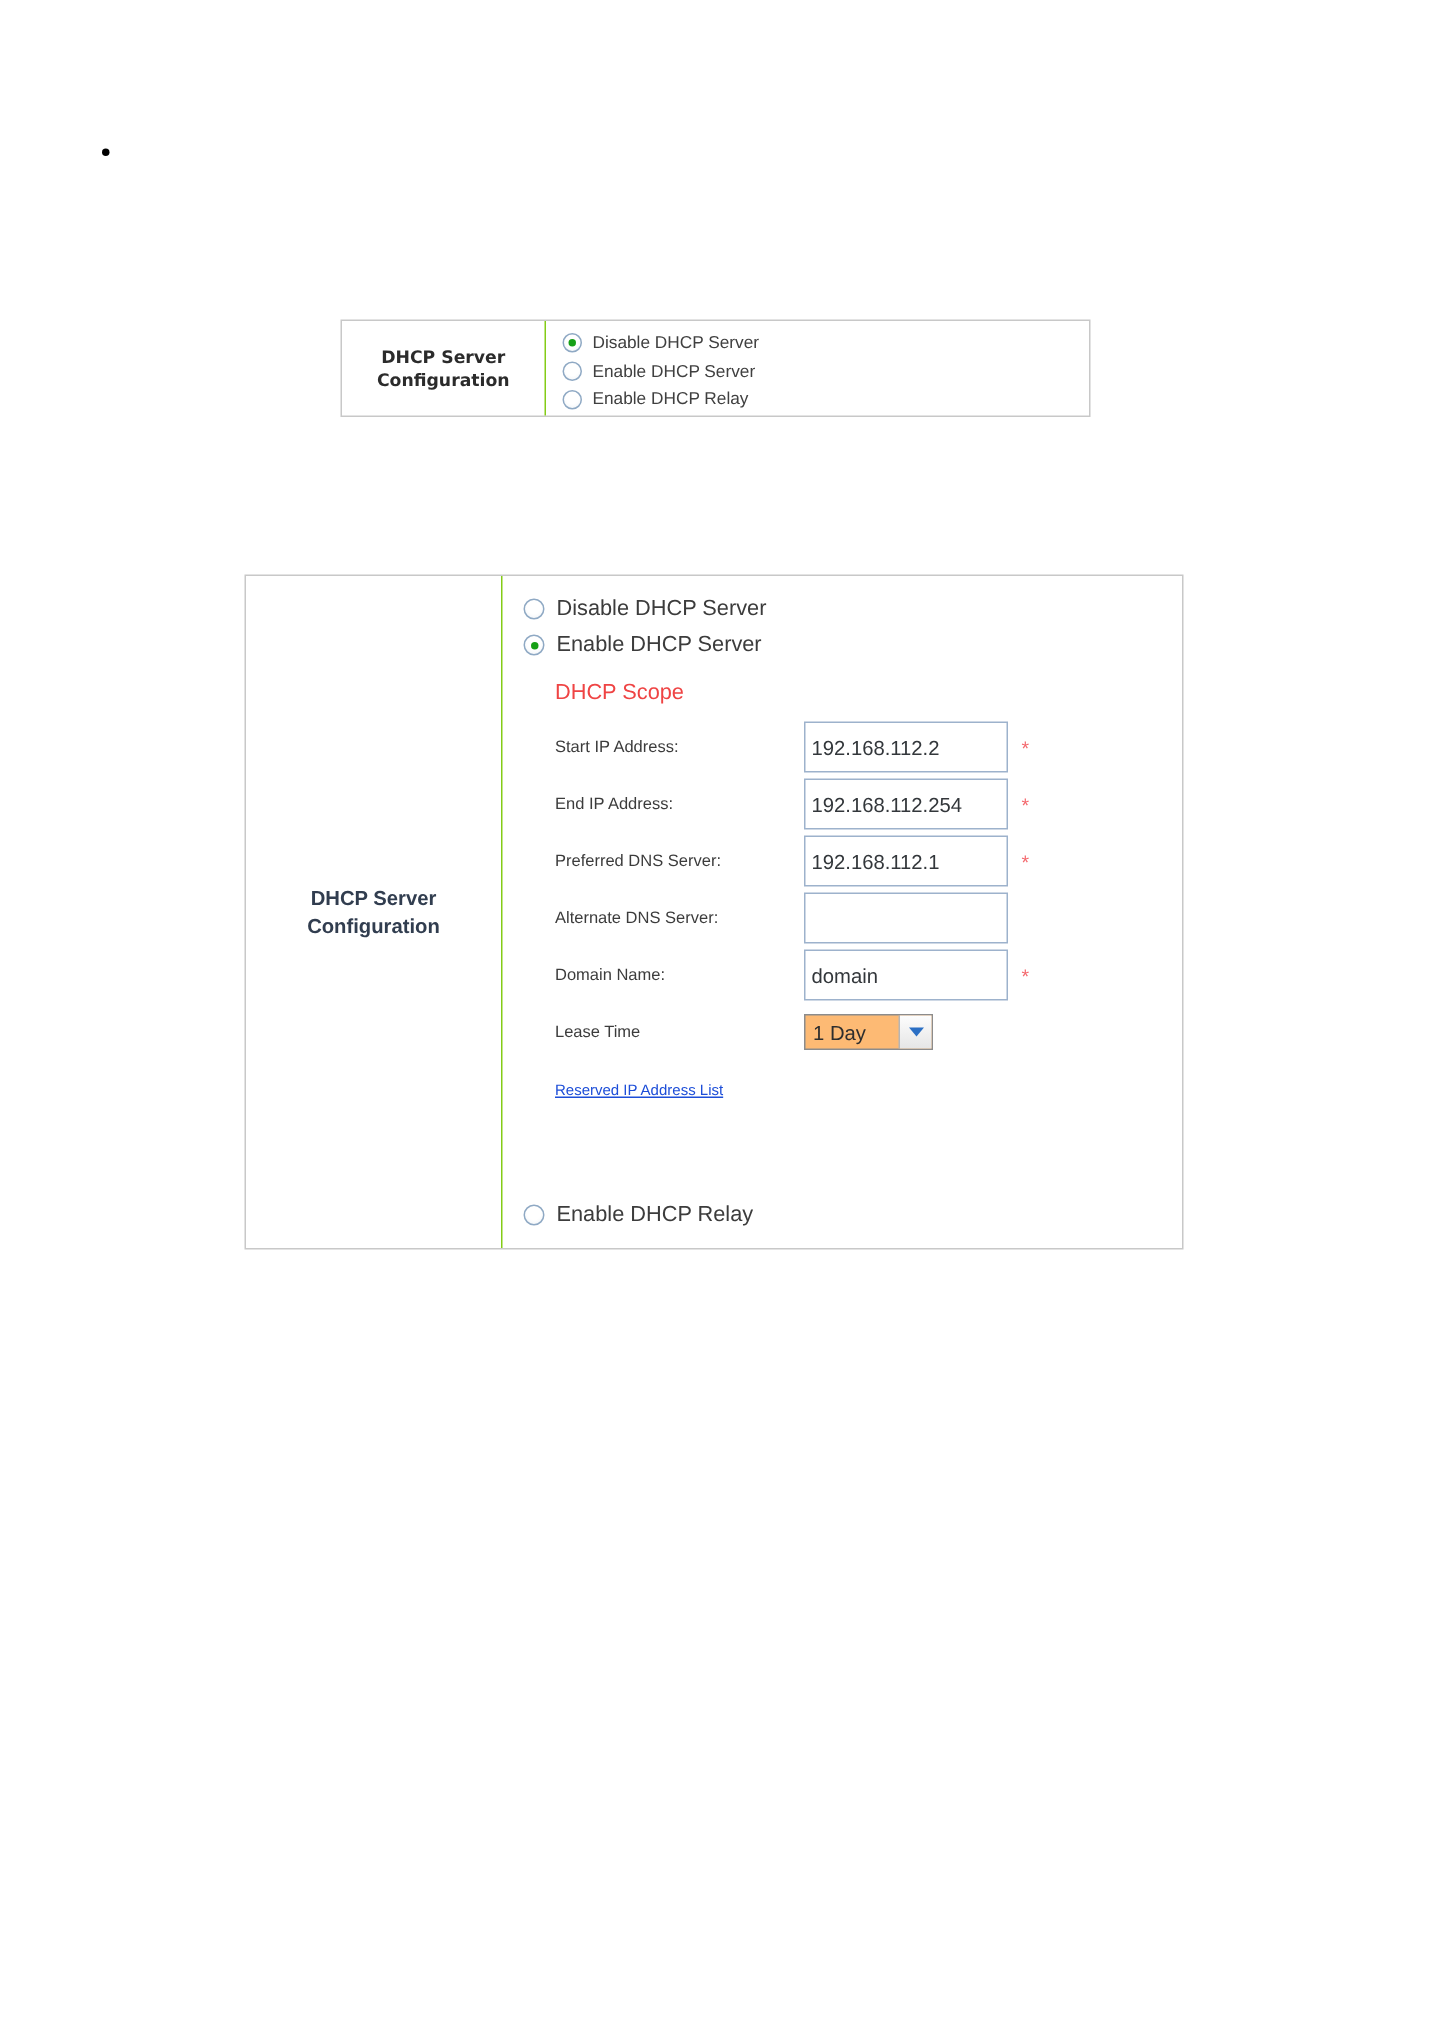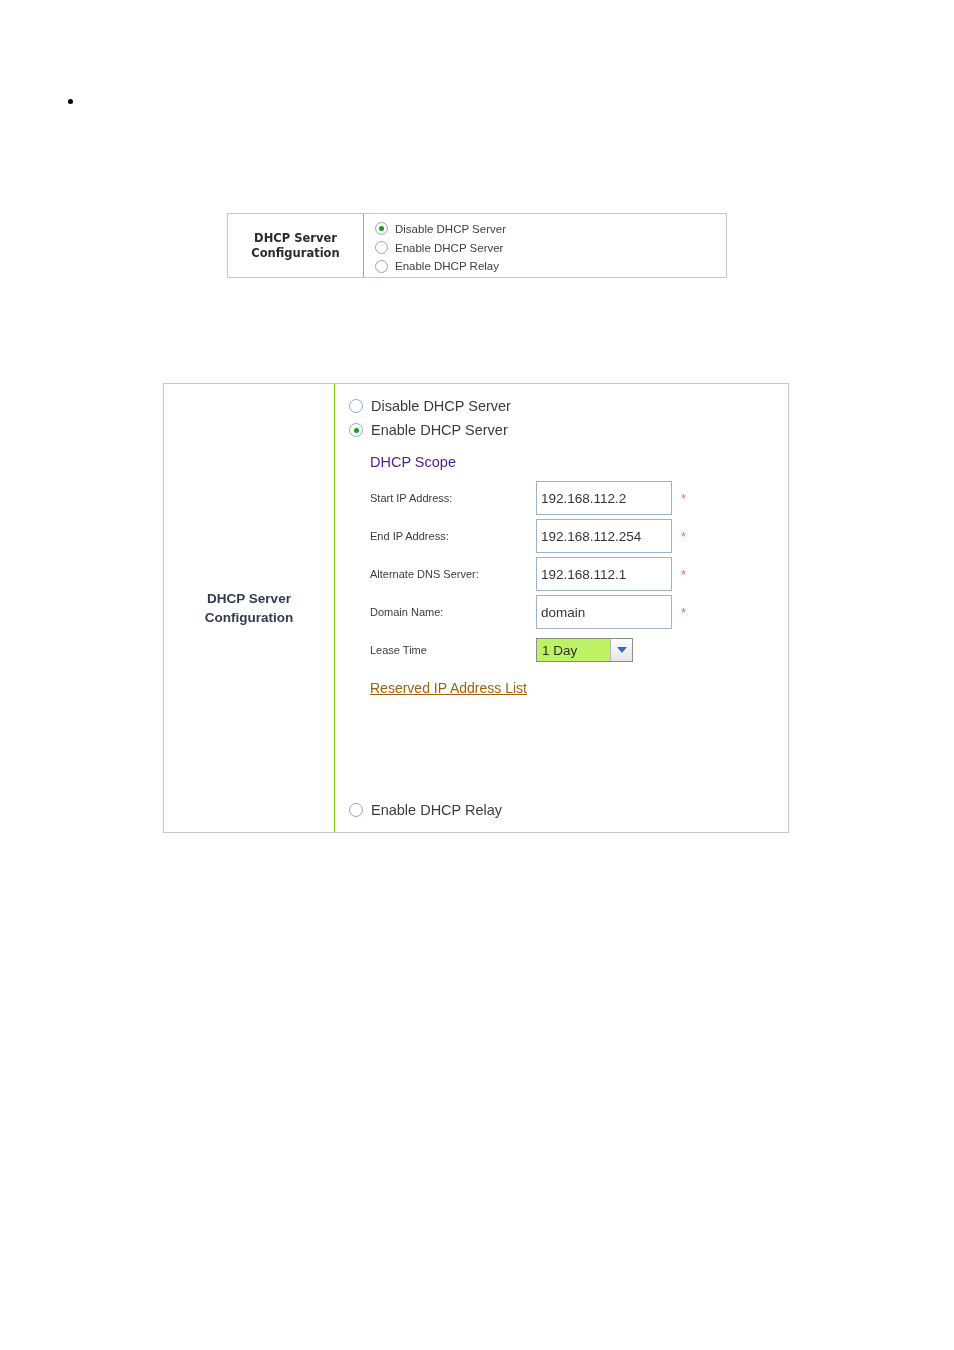--- a/index.html
+++ b/index.html
@@ -139,21 +139,21 @@
   #table-large .radio-glyph { width: 14px; height: 14px; }
   #table-large .radio-label {
     font-size: 14.5px;
     color: #3c3c3c;
     margin-left: 8px;
   }
   .radio-row.top-radio { height: 24px; }
 
   .scope-heading {
     font-size: 14.5px;
-    color: #4c1d95;
+    color: #ef4444;
     margin: 9px 0 0 21px;
     height: 22px;
     line-height: 22px;
   }
 
   .field-list {
     margin: 6px 0 0 21px;
   }
   .field-row {
     display: flex;
@@ -182,24 +182,24 @@
   .req-star {
     margin-left: 9px;
     font-size: 13px;
     color: #f4696e;
     line-height: 1;
   }
 
   
   .select-wrap {
     box-sizing: border-box;
-    width: 97px;
+    width: 86px;
     height: 24px;
     border: 1px solid #8c8c8c;
-    background: #bef264;
+    background: #fdba74;
     display: flex;
     align-items: center;
     position: relative;
   }
   .select-value {
     font-size: 13.5px;
     color: #2e2e2e;
     padding-left: 5px;
     flex: 1 1 auto;
     white-space: nowrap;
@@ -219,22 +219,22 @@
     height: 0;
     border-left: 5px solid transparent;
     border-right: 5px solid transparent;
     border-top: 6px solid #2b6fc4;
   }
 
   .link-row {
     margin: 10px 0 0 21px;
   }
   .reserved-link {
-    font-size: 14px;
-    color: #a16207;
+    font-size: 10px;
+    color: #1d4ed8;
     text-decoration: underline;
     cursor: pointer;
   }
 
   .bottom-radio-row {
     position: absolute;
     left: 14px;
     bottom: 14px;
   }
 </style>
@@ -304,25 +304,29 @@
         <span class="req-star">*</span>
       </div>
 
       <div class="field-row">
         <span class="field-label">End IP Address:</span>
         <input class="field-input" type="text" value="192.168.112.254" style="">
         <span class="req-star">*</span>
       </div>
 
       <div class="field-row">
-        <span class="field-label">Alternate DNS Server:</span>
+        <span class="field-label">Preferred DNS Server:</span>
         <input class="field-input" type="text" value="192.168.112.1" style="">
         <span class="req-star">*</span>
       </div>
 
+      <div class="field-row">
+        <span class="field-label">Alternate DNS Server:</span>
+        <input class="field-input" type="text" value="" style="">
+      </div>
 
       <div class="field-row">
         <span class="field-label">Domain Name:</span>
         <input class="field-input" type="text" value="domain" style="">
         <span class="req-star">*</span>
       </div>
 
 
       <div class="field-row">
         <span class="field-label">Lease Time</span>

